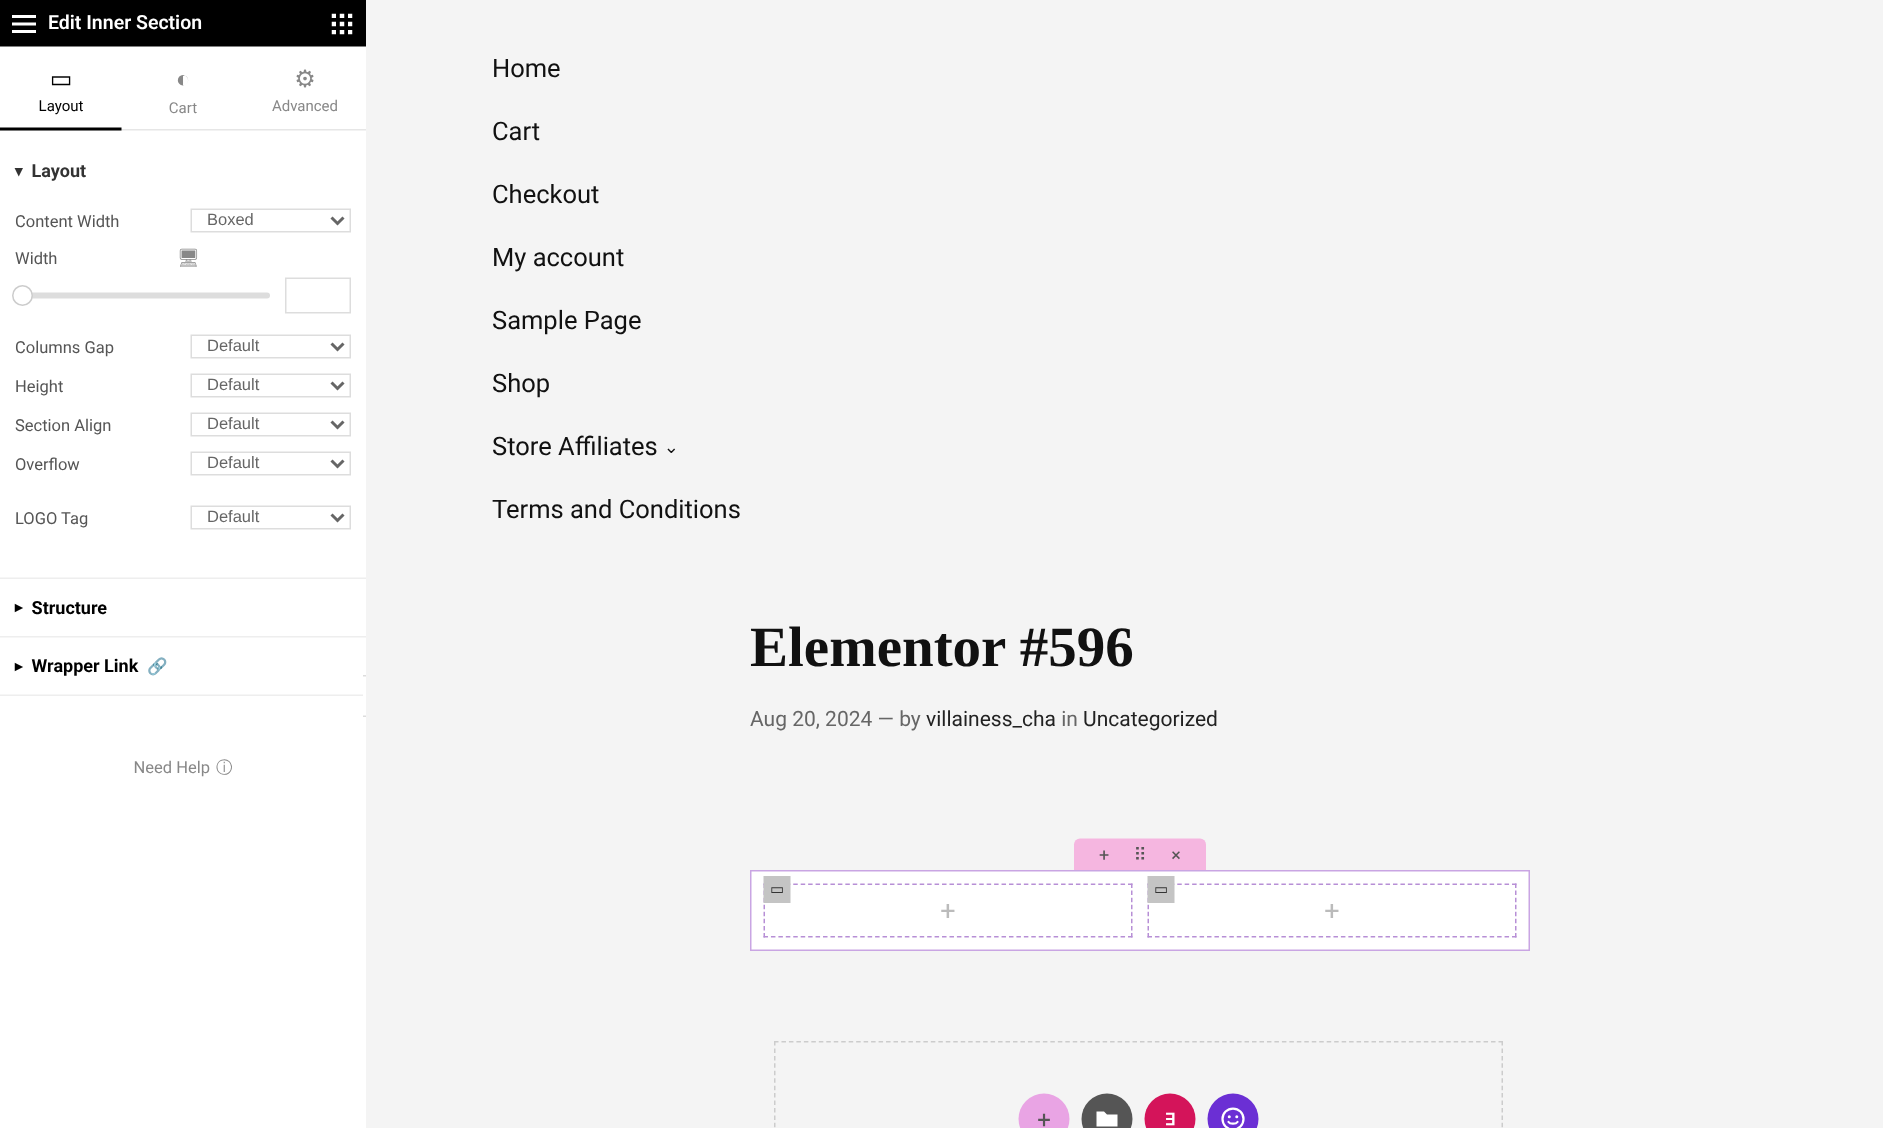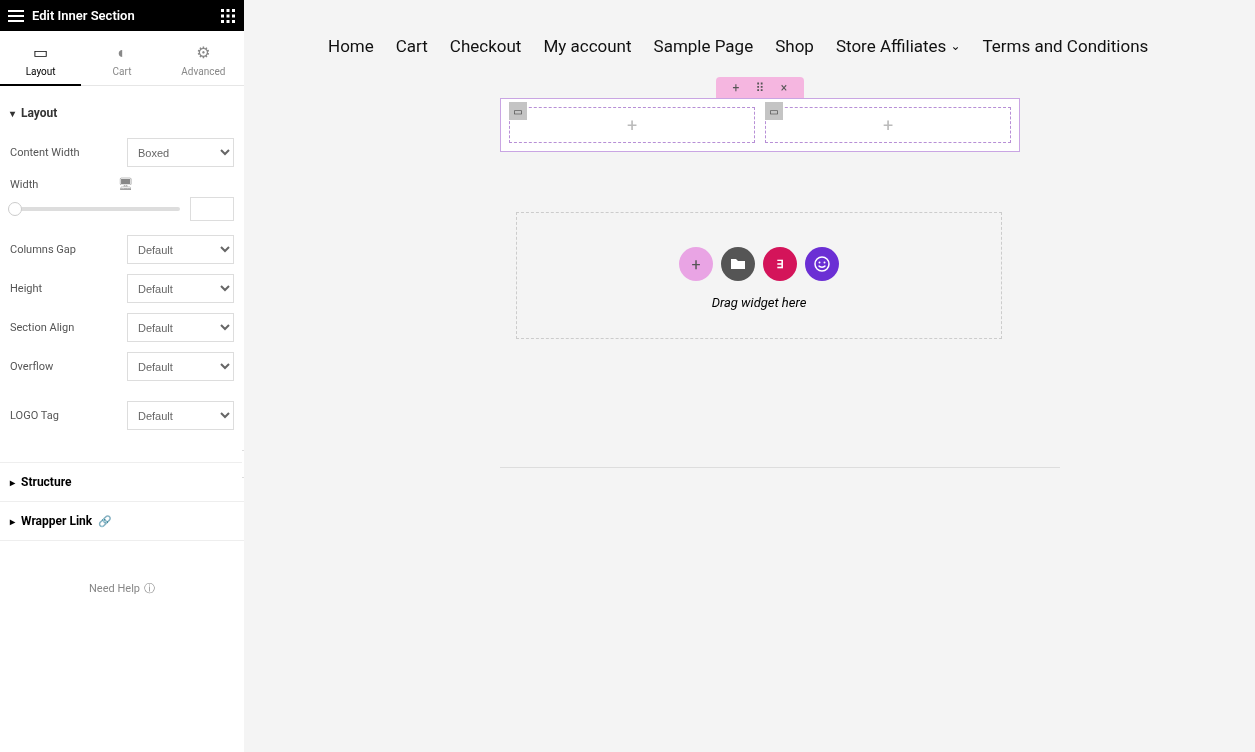--- a/index.html
+++ b/index.html
@@ -19,21 +19,21 @@
 .tab-label { font-size: 10px; color: #888; margin-top: 4px; }
 .tab.active .tab-icon, .tab.active .tab-label { color: #000; }
 .tab.active::after { content:''; position:absolute; bottom:-1px; left:0; right:0; height:2px; background:#000; }
 
 .panel { padding: 12px 10px; font-size: 12px; color: #333; overflow: auto; }
 .section-header { display:flex; align-items:center; font-weight:700; font-size:12px; padding: 8px 0; cursor:pointer; }
 .section-header .caret { margin-right: 6px; font-size: 10px; }
 .form-row { display:flex; align-items:center; margin: 10px 0; gap: 17px; }
 .form-label { width: 100px; font-size: 11px; color: #555; }
 .form-control { flex:1; }
-select.ctl { width:100%; height:29px; border:1px solid #ddd; background:#fff; font-size:11px; padding: 0 6px; color:#666; }
+select.ctl { width:100%; height:16px; border:1px solid #ddd; background:#fff; font-size:11px; padding: 0 6px; color:#666; }
 .width-row { display:flex; align-items:center; margin: 10px 0 4px; }
 .device-icon { margin-left: 8px; color:#888; }
 .slider-row { display:flex; align-items:center; gap: 10px; margin: 6px 0 14px; }
 .slider-track { flex:1; height:4px; background:#ddd; border-radius:2px; position:relative; }
 .slider-thumb { width:14px; height:14px; border-radius:50%; background:#fff; border:1px solid #ccc; position:absolute; left:-2px; top:50%; transform:translateY(-50%); }
 .num-input { width:44px; height:24px; border:1px solid #ddd; }
 
 .collapsible { border-top:1px solid #eee; padding: 12px 10px; font-size:12px; font-weight:700; display:flex; align-items:center; cursor:pointer; position: relative; }
 .collapsible .caret { margin-right: 6px; font-size:10px; }
 .link-icon { margin-left: 6px; font-size: 11px; }
@@ -45,21 +45,21 @@
 
 .canvas { position:absolute; left:244px; top:0; right:0; bottom:0; background:#f4f4f4; overflow:auto; }
 .site-header { padding: 14px 0 0; background:#f4f4f4; }
 .brand-row { display:flex; align-items:center; padding: 0 84px; }
 .logo { width:46px; height:40px; background:#fff; border-radius:4px; display:flex; align-items:center; justify-content:center; margin-right: 16px; font-size:7px; color:#666; flex-direction:column; gap:2px; }
 .logo-circles { display:flex; }
 .circle { width:12px; height:12px; border-radius:50%; }
 .circle.a { background:#0a3d8f; }
 .circle.b { background:#2aa9d9; margin-left:-4px; }
 .site-title { font-size:19px; font-weight:600; color:#111; }
-.menu { display:flex; gap: 22px; padding: 22px 84px 20px; }
+.menu { display:flex; gap: 22px; padding: 22px 84px 20px; flex-direction: column; }
 .menu-item { font-size:17px; color:#111; cursor:pointer; display:flex; align-items:center; gap:4px; }
 .chev { font-size:12px; }
 
 .post { padding: 40px 0; max-width: 520px; margin: 0 0 0 256px; }
 .post-title { font-family: Georgia, 'Times New Roman', serif; font-size:38px; color:#111; margin-bottom: 18px; }
 .post-meta { font-size:14px; color:#666; margin-bottom: 30px; }
 .post-meta a { color:#222; text-decoration:none; }
 
 
 .editing { margin: 0 0 0 256px; width: 520px; }
@@ -198,20 +198,31 @@
       <div class="menu-item">Sample Page</div>
       <div class="menu-item">Shop</div>
       <div class="menu-item">
           <span>Store Affiliates</span>
           <span class="chev">⌄</span>
         </div>
       <div class="menu-item">Terms and Conditions</div>
     </div>
   </div>
 
+  <div class="post">
+    <h1 class="post-title">Elementor #596</h1>
+    <div class="post-meta">
+      <span>Aug 20, 2024</span>
+      <span> </span><span>—</span><span> </span>
+      <span>by</span><span> </span>
+      <a href="#">villainess_cha</a>
+      <span> </span><span>in</span><span> </span>
+      <a href="#">Uncategorized</a>
+    </div>
+  </div>
 
   <div class="editing">
     <div class="section-toolbar">
       <div class="tb-group">
         <div class="tb">+</div>
         <div class="tb">⠿</div>
         <div class="tb">×</div>
       </div>
     </div>
     <div class="outer-section">

